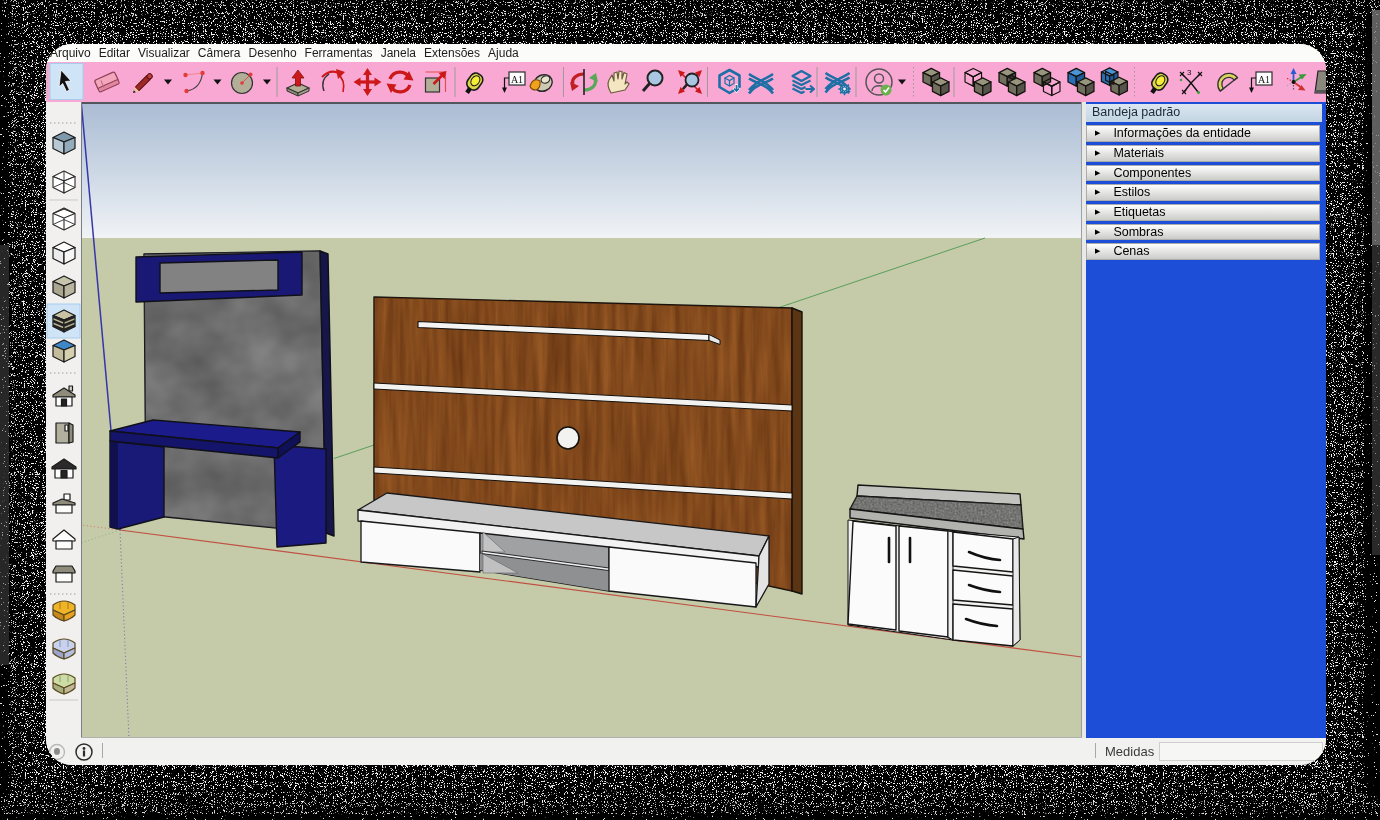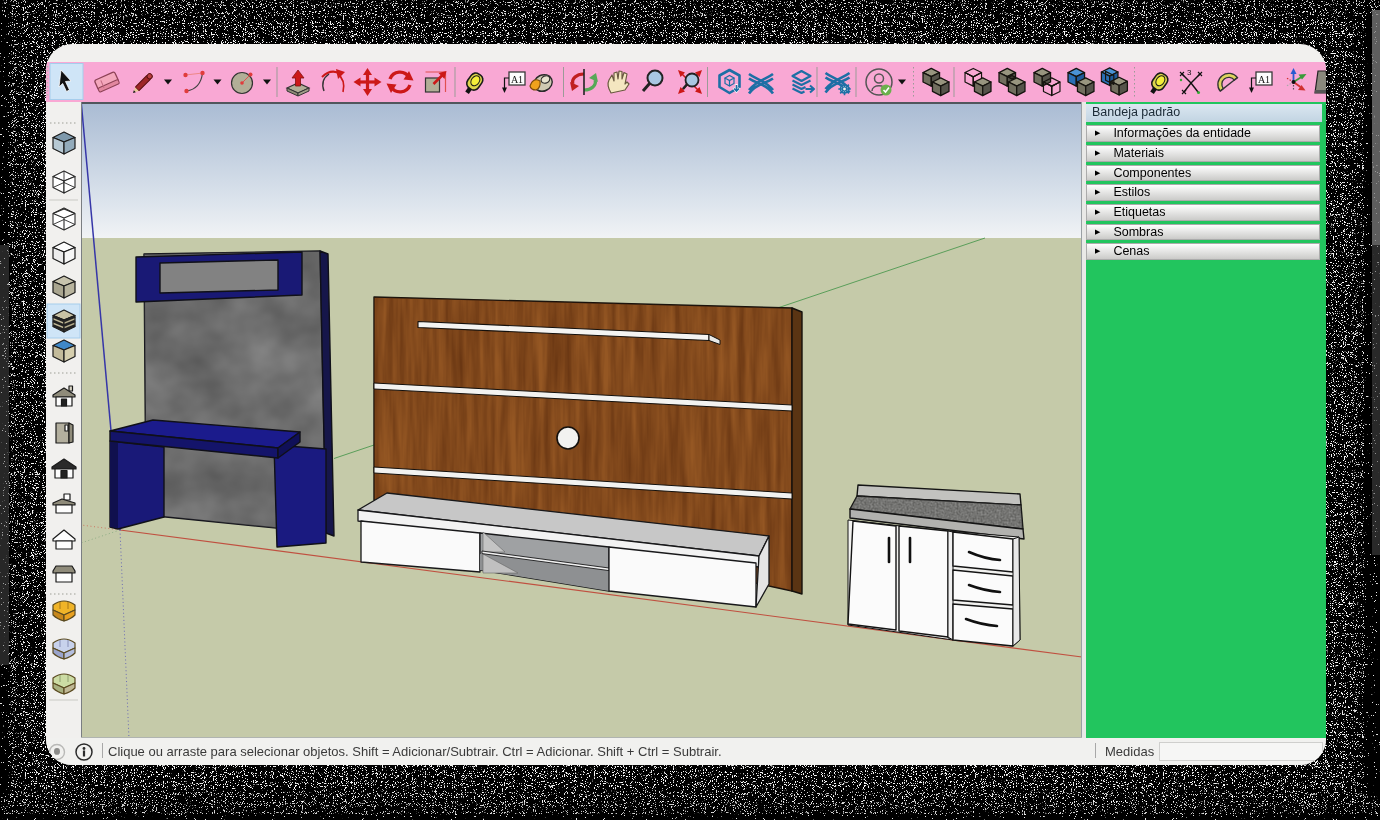--- a/index.html
+++ b/index.html
@@ -6,21 +6,21 @@
   font-family:"Liberation Sans",sans-serif;}
 #stage{position:absolute;left:0;top:0;width:1380px;height:820px;}
 #win{position:absolute;left:46px;top:44px;width:1280px;height:721px;background:#f1f0ee;
   border-radius:26px;overflow:hidden;}
 #menubar{position:absolute;left:0;top:0;width:100%;height:18px;background:#fbfbfa;
   display:flex;align-items:center;gap:8px;padding-left:4px;font-size:12px;color:#1c1c1c;}
 #toolbar{position:absolute;left:0;top:18px;width:100%;height:40px;background:#f9a8d4;}
 #palette{position:absolute;left:0;top:58px;width:35px;height:636px;background:#f1f0ee;}
 #viewport{position:absolute;left:35px;top:58px;width:1001px;height:636px;background:#c3c9a7;}
 #paneldiv{position:absolute;left:1036px;top:58px;width:5px;height:636px;background:#e9e9e7;}
-#panel{position:absolute;left:1040px;top:58px;width:240px;height:636px;background:#22c55e;padding-left:44px;}
+#panel{position:absolute;left:1040px;top:58px;width:240px;height:636px;background:#1d4ed8;padding-left:44px;}
 #phead{position:absolute;left:0px;top:2px;width:236px;height:18px;
   background:linear-gradient(#dbe7f1,#c2d4e2);color:#1b2a36;font-size:12.5px;line-height:17px;padding-left:6px;box-sizing:border-box;}
 .bar{position:absolute;left:0px;width:234px;height:16.5px;
   background:linear-gradient(#fefefe,#cbcbc9);border:1px solid #ababab;box-sizing:border-box;
   font-size:12.5px;color:#000;line-height:14px;}
 .bar .tri{display:inline-block;margin:0 13px 0 8px;font-size:7px;vertical-align:2px;color:#000;}
 #status{position:absolute;left:0;top:694px;width:100%;height:27px;background:#f1f1ef;font-size:13px;color:#3a3a3a;}
 #stext{position:absolute;left:62px;top:6px;}
 #medidas{position:absolute;left:1059px;top:6px;color:#3a3a3a;}
 #minput{position:absolute;left:1113px;top:4px;width:162px;height:17px;background:#f6f6f5;border:1px solid #cfcfcd;}
@@ -42,20 +42,31 @@
   <rect width="1380" height="820" filter="url(#noiseA)" opacity="0.9"></rect>
   <rect x="8" y="6" width="1356" height="796" rx="40" filter="url(#noiseB)" opacity="0.85"></rect>
       <rect x="22" y="18" width="1330" height="772" rx="34" filter="url(#noiseB)" opacity="0.8"></rect>
   <rect x="0" y="0" width="1380" height="12" filter="url(#noiseB)" opacity="0.8"></rect>
   <rect x="0" y="796" width="1380" height="18" filter="url(#noiseB)" opacity="0.8"></rect>
   <rect x="1372" y="10" width="8" height="235" fill="#7d7d7d" opacity="0.75"></rect>
   <rect x="1372" y="245" width="8" height="310" fill="#4a4a4a" opacity="0.55"></rect>
   <rect x="0" y="245" width="9" height="420" fill="#565656" opacity="0.45"></rect>
 </svg>
 <div id="win">
+  <div id="menubar">
+    <span>Arquivo</span>
+        <span>Editar</span>
+        <span>Visualizar</span>
+        <span>Câmera</span>
+        <span>Desenho</span>
+        <span>Ferramentas</span>
+        <span>Janela</span>
+        <span>Extensões</span>
+        <span>Ajuda</span>
+  </div>
   <div id="toolbar"><svg width="1280" height="40" viewBox="0 0 1280 40">
           <line x1="1.5" y1="4" x2="1.5" y2="36" stroke="#b9b9b4" stroke-width="1.5" stroke-dasharray="1.5 2.5"></line>
           <rect x="4" y="1.5" width="33" height="36" fill="#cfe5f7" stroke="#a6cdec" stroke-width="1"></rect>
           <path transform="translate(19,19)" d="M-4,-11 L6,0 L0.5,0.5 L4.5,9 L1.5,10.5 L-2.3,2.5 L-6,6 Z" fill="#111" stroke="#fff" stroke-width="0.8"></path>
           <g transform="translate(61,20) rotate(-24)">
             <rect x="-11" y="-6.5" width="22" height="11" rx="2" fill="#f4a7bc" stroke="#8d4256" stroke-width="1.3"></rect>
             <rect x="-11" y="2" width="22" height="4.5" rx="1.5" fill="#e2879f" stroke="#8d4256" stroke-width="1"></rect>
             <line x1="-5" y1="-4" x2="-5" y2="4" stroke="#c06880" stroke-width="1"></line>
           </g>
           <g transform="translate(98,20) rotate(-45)">
@@ -550,19 +561,18 @@
   </div>
   <div id="status">
     <svg width="120" height="27" style="position:absolute;left:0;top:0">
       <circle cx="11" cy="14" r="7.5" fill="none" stroke="#b9b9b7" stroke-width="1.4"></circle>
       <path d="M11 10 a3 3.4 0 0 1 0 6.8 a3 3.4 0 0 1 0 -6.8 z" fill="#8a8a88"></path>
       <circle cx="38" cy="14" r="8" fill="none" stroke="#2b2b2b" stroke-width="1.5"></circle>
       <circle cx="38" cy="10.5" r="1.4" fill="#2b2b2b"></circle>
       <rect x="36.9" y="12.5" width="2.2" height="6" fill="#2b2b2b"></rect>
     </svg>
     <div class="vsep" style="left:56px"></div>
-    <div id="stext">Clique ou arraste para selecionar objetos. Shift = Adicionar/Subtrair. Ctrl = Adicionar. Shift + Ctrl = Subtrair.</div>
     <div class="vsep" style="left:1049px"></div>
     <div id="medidas">Medidas</div>
     <div id="minput"></div>
   </div>
 </div>
 </div>
 
 </body></html>

